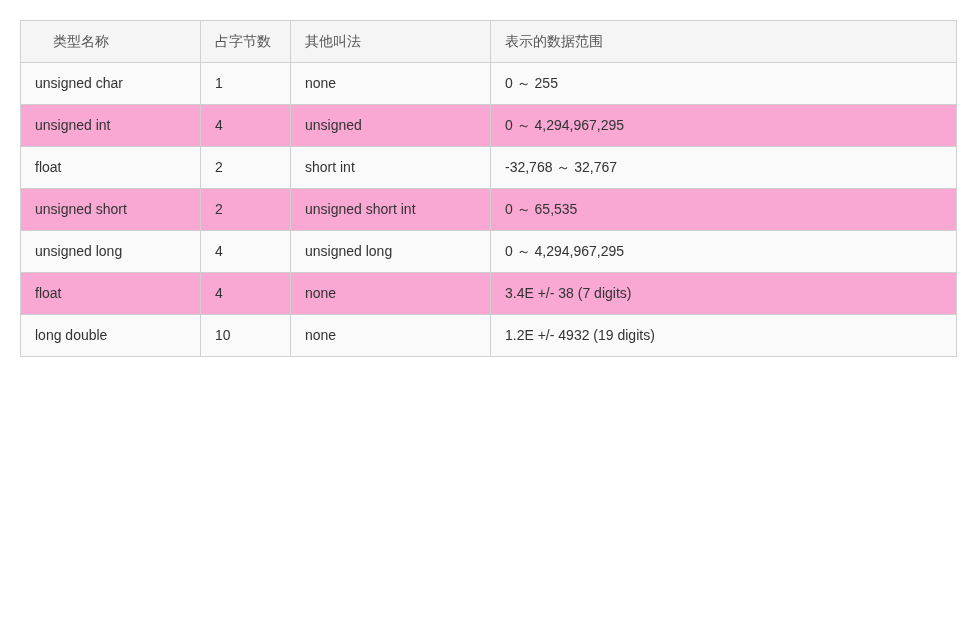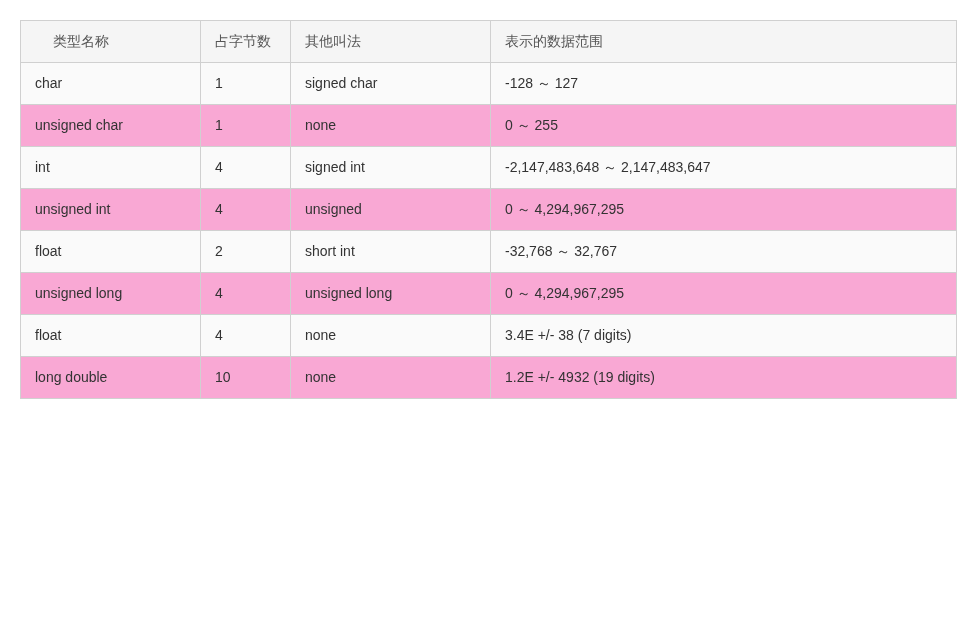--- a/index.html
+++ b/index.html
@@ -73,49 +73,43 @@
   <table>
     <thead>
       <tr>
         <th class="col-type">类型名称</th>
         <th class="col-bytes">占字节数</th>
         <th class="col-alias">其他叫法</th>
         <th class="col-range">表示的数据范围</th>
       </tr>
     </thead>
     <tbody id="table-body">
-    <tr>
-          <td>char</td>
-          <td>1</td>
-          <td>signed char</td>
-          <td>-128 ～ 127</td>
-        </tr>
         <tr>
           <td>unsigned char</td>
           <td>1</td>
           <td>none</td>
           <td>0 ～ 255</td>
-        </tr>
-        <tr>
-          <td>int</td>
-          <td>4</td>
-          <td>signed int</td>
-          <td>-2,147,483,648 ～ 2,147,483,647</td>
         </tr>
         <tr>
           <td>unsigned int</td>
           <td>4</td>
           <td>unsigned</td>
           <td>0 ～ 4,294,967,295</td>
         </tr>
         <tr>
           <td>float</td>
           <td>2</td>
           <td>short int</td>
           <td>-32,768 ～ 32,767</td>
+        </tr>
+        <tr>
+          <td>unsigned short</td>
+          <td>2</td>
+          <td>unsigned short int</td>
+          <td>0 ～ 65,535</td>
         </tr>
         <tr>
           <td>unsigned long</td>
           <td>4</td>
           <td>unsigned long</td>
           <td>0 ～ 4,294,967,295</td>
         </tr>
         <tr>
           <td>float</td>
           <td>4</td>

